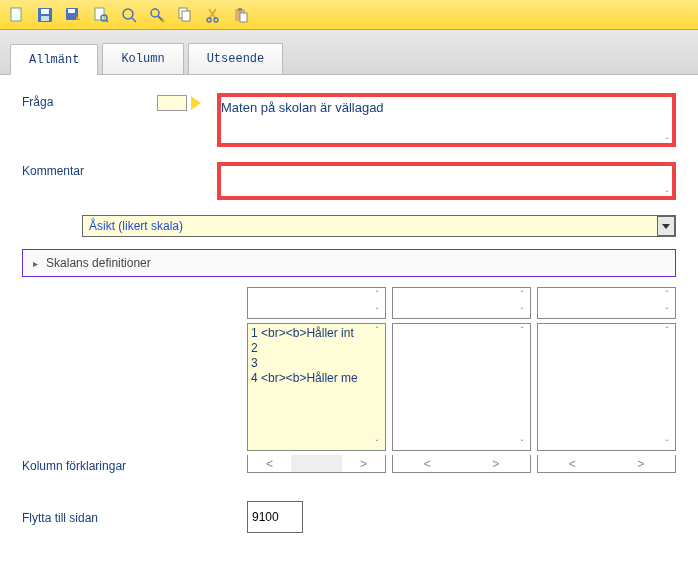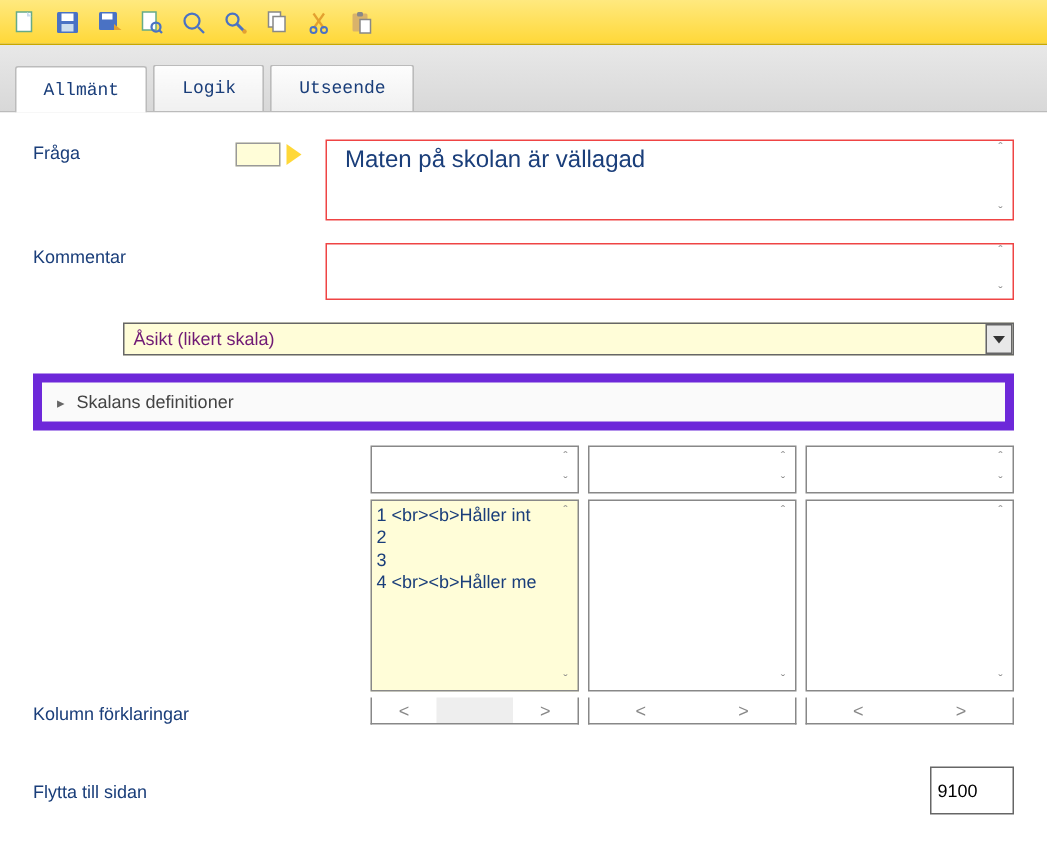--- a/index.html
+++ b/index.html
@@ -10,42 +10,42 @@
   .tb-btn { width: 26px; height: 24px; display: flex; align-items: center; justify-content: center; border-radius: 2px; }
   .tb-btn svg { width: 18px; height: 18px; }
   
   
   .tabstrip { height: 45px; background: linear-gradient(#e8e8e8, #d8d8d8); display: flex; align-items: flex-end; padding-left: 10px; gap: 4px; border-bottom: 1px solid #bbb; font-family: Liberation Mono, monospace; }
   .tab { padding: 8px 18px; border: 1px solid #bbb; border-bottom: none; background: linear-gradient(#fdfdfd, #f0f0f0); border-radius: 2px 2px 0 0; color: #1a3e7a; position: relative; }
   .tab.active { background: #fff; color: #1a3e7a; font-weight: 400; top: 1px; }
   
   
   .content { padding: 18px 22px 18px 22px; background: #fff; }
-  .row { display: flex; align-items: flex-start; margin-bottom: 12px; justify-content: space-between; }
+  .row { display: flex; align-items: flex-start; margin-bottom: 12px; }
   .label { width: 135px; color: #1a3e7a; padding-top: 2px; font-size: 12px; flex-shrink: 0; }
   
   .swatch-wrap { width: 60px; display: flex; align-items: center; gap: 4px; padding-top: 2px; }
   .swatch { width: 30px; height: 16px; background: #fffdd8; border: 1px solid #999; }
   .swatch-arrow { width: 0; height: 0; border-top: 7px solid transparent; border-bottom: 7px solid transparent; border-left: 10px solid #ffd838; }
   
   .textarea-wrap { flex: 1; position: relative; }
-  .ta { width: 100%; border: 1px solid #ef4444; font-family: inherit; font-size: 16px; padding: 3px 16px 3px 12px; resize: none; line-height: 1.3; color: #1a3e7a; }
+  .ta { width: 100%; border: 4px solid #ef4444; font-family: inherit; font-size: 13px; padding: 3px 16px 3px 0; resize: none; line-height: 1.3; color: #1a3e7a; }
   .ta.q { height: 54px; }
   .ta.c { height: 38px; }
   .spin { position: absolute; right: 1px; width: 16px; display: flex; flex-direction: column; justify-content: space-between; }
   .spin.q { top: 1px; height: 52px; }
   .spin.c { top: 1px; height: 36px; }
   .spin-btn { font-size: 9px; color: #888; line-height: 1; text-align: center; user-select: none; }
   
   .select { flex: 1; height: 22px; border: 1px solid #666; background: #fffdd8; display: flex; align-items: center; position: relative; }
-  .select-text { padding: 0 6px; color: #701a75; flex: 1; }
+  .select-text { padding: 0 6px; color: #1d4ed8; flex: 1; }
   .select-arrow { width: 18px; height: 100%; border: 1px solid #666; display: flex; align-items: center; justify-content: center; background: #e8e8e8; position: absolute; right: 0; top: 0; bottom: 0; }
   .select-arrow::after { content: ""; width: 0; height: 0; border-left: 4px solid transparent; border-right: 4px solid transparent; border-top: 5px solid #333; }
   
-  .accordion { border: 6px solid #6d28d9; padding: 6px 10px; margin: 6px 0 10px 0; background: #fafafa; display: flex; align-items: center; gap: 8px; color: #444; }
+  .accordion { border: 1px solid #6d28d9; padding: 6px 10px; margin: 6px 0 10px 0; background: #fafafa; display: flex; align-items: center; gap: 8px; color: #444; }
   .acc-arrow::after { content: "▸"; font-size: 10px; color: #666; }
   
   .cols-row { display: flex; align-items: flex-end; }
   .cols-wrap { flex: 1; display: flex; gap: 6px; margin-left: 90px; }
   .col { flex: 1; display: flex; flex-direction: column; gap: 4px; }
   .col-head { height: 32px; border: 1px solid #888; background: #fff; position: relative; }
   .col-body { height: 128px; border: 1px solid #888; background: #fff; position: relative; padding: 2px 14px 2px 3px; color: #1a3e7a; font-size: 12px; line-height: 1.25; overflow: hidden; white-space: nowrap; }
   .col-body.y { background: #fffdd8; }
   .col-body .ln { display: block; }
   .col-hbar { height: 18px; border: 1px solid #888; border-top: 0; background: #fff; display: flex; }
@@ -119,21 +119,21 @@
       <svg viewBox="0 0 18 18">
         <rect x="3" y="3" width="10" height="12" fill="#d9b36a" rx="1"></rect>
         <rect x="6" y="2" width="4" height="3" fill="#888" rx="1"></rect>
         <rect x="8" y="7" width="7" height="9" fill="#fff" stroke="#888"></rect>
       </svg>
     </div>
 </div>
 
 <div class="tabstrip">
   <div class="tab active"><span>Allmänt</span></div>
-  <div class="tab"><span>Logik</span></div>
+  <div class="tab"><span>Kolumn</span></div>
   <div class="tab"><span>Utseende</span></div>
 </div>
 
 <div class="content">
 
   <div class="row">
     <div class="label">Fråga</div>
     <div class="swatch-wrap">
       <div class="swatch"></div>
       <div class="swatch-arrow"></div>

